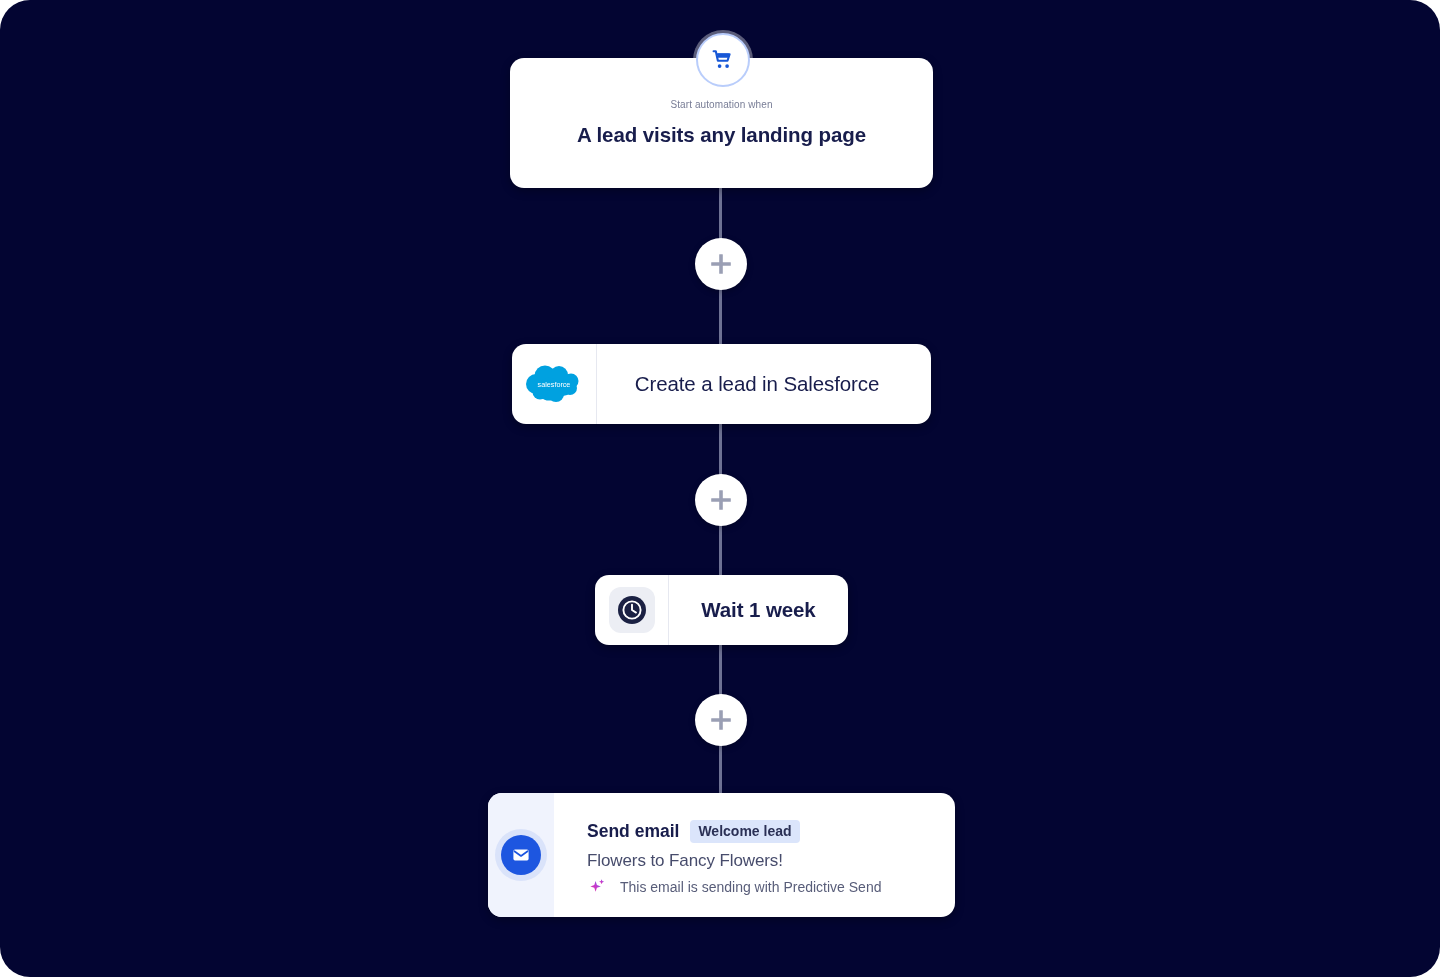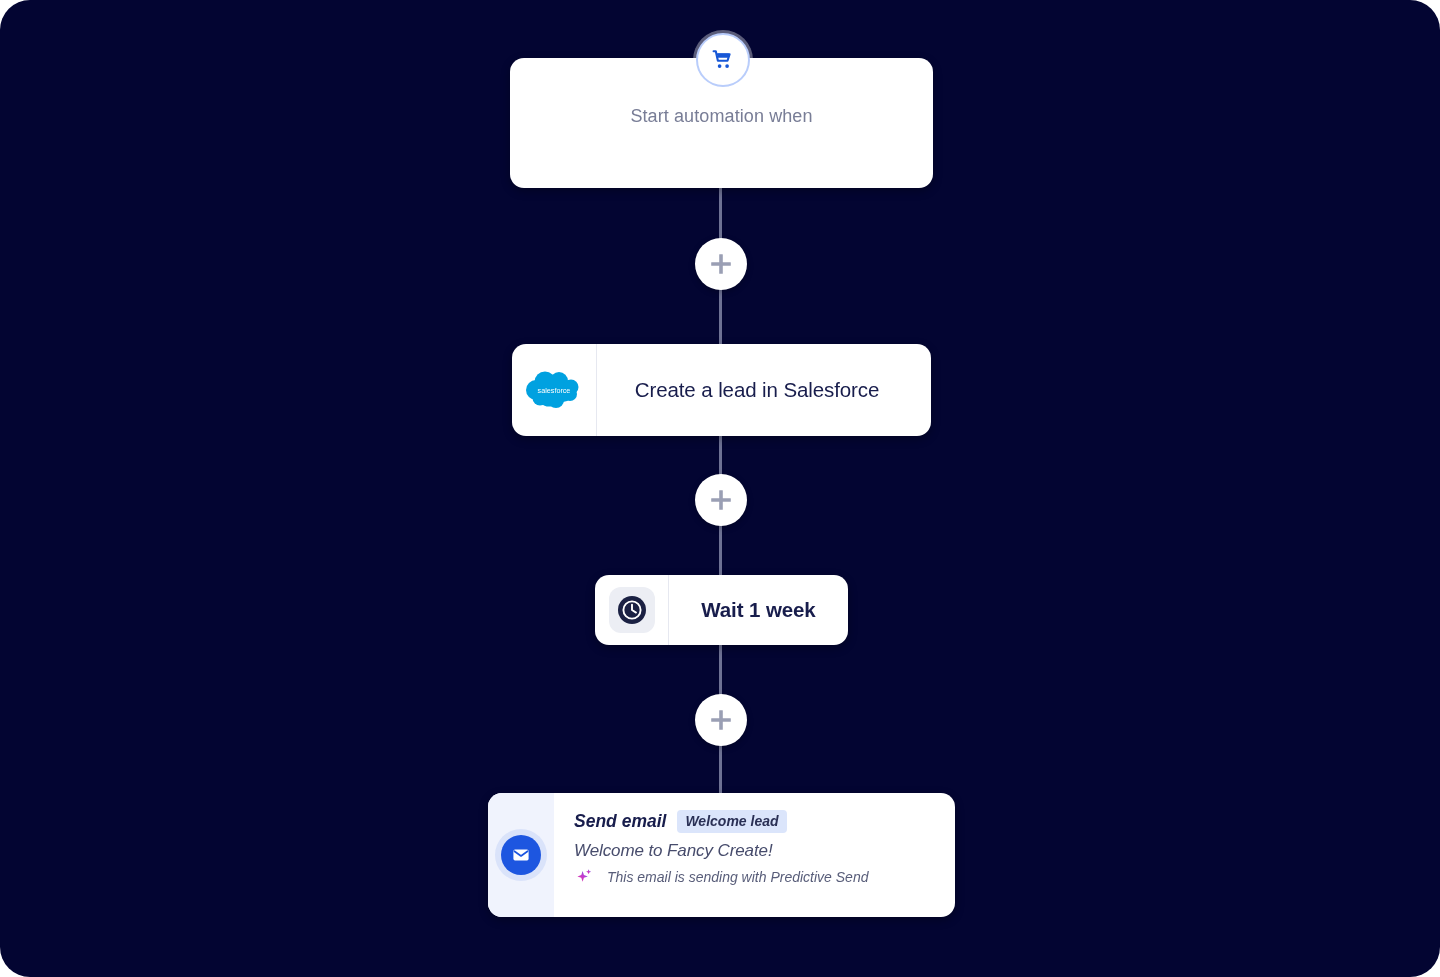--- a/index.html
+++ b/index.html
@@ -61,21 +61,21 @@
     left: 510px;
     top: 58px;
     width: 423px;
     height: 130px;
     display: flex;
     flex-direction: column;
     align-items: center;
     justify-content: center;
   }
   .trigger-sub {
-    font-size: 18px;
+    font-size: 10px;
     color: #787d96;
     letter-spacing: 0.1px;
     margin-bottom: 13px;
   }
   .trigger-title {
     font-size: 20.5px;
     font-weight: bold;
     color: #181d4c;
     letter-spacing: -0.1px;
   }
@@ -95,21 +95,21 @@
     justify-content: center;
     z-index: 5;
     box-shadow: 0 0 0 3px rgba(255,255,255,0.35);
   }
 
   
   #salesforce-card {
     left: 512px;
     top: 344px;
     width: 419px;
-    height: 92px;
+    height: 80px;
     display: flex;
     align-items: stretch;
   }
   .sf-icon-pane {
     width: 84px;
     display: flex;
     align-items: center;
     justify-content: center;
     border-right: 1px solid #e6e8f0;
     flex: none;
@@ -189,25 +189,24 @@
     height: 40px;
     border-radius: 50%;
     background: #1d56e0;
     display: flex;
     align-items: center;
     justify-content: center;
     box-shadow: 0 0 0 6px rgba(29,86,224,0.10);
   }
   .email-body {
     flex: 1;
-    padding: 17px 16px 12px 20px;
+    padding: 17px 16px 12px 33px;
     display: flex;
     flex-direction: column;
-    justify-content: flex-start;
-    font-style: italic;
+    justify-content: center;
   }
   .email-row-1 {
     display: flex;
     align-items: center;
     gap: 11px;
     margin-bottom: 8px;
   }
   .email-kind {
     font-size: 17.5px;
     font-weight: bold;
@@ -253,20 +252,21 @@
     <svg width="24" height="24" viewBox="0 0 24 24" fill="none">
       <path d="M2.6 3.2h2.2l2.1 9.6h9.6l2.1-6.6H6.2" stroke="#1757d6" stroke-width="2.1" stroke-linecap="round" stroke-linejoin="round" fill="none"></path>
       <rect x="6.6" y="5.6" width="11.4" height="4.2" rx="0.6" fill="#1757d6"></rect>
       <circle cx="8.6" cy="18.1" r="1.85" fill="#1757d6"></circle>
       <circle cx="16.1" cy="18.1" r="1.85" fill="#1757d6"></circle>
     </svg>
   </div>
 
   <div class="card" id="trigger-card">
     <div class="trigger-sub">Start automation when</div>
+    <div class="trigger-title">A lead visits any landing page</div>
   </div>
 
   <div class="plus-btn" style="left:695px;top:238px;">
     <svg width="26" height="26" viewBox="0 0 26 26">
       <rect x="11.2" y="3.2" width="3.6" height="19.6" rx="0.4" fill="#9a9fb4"></rect>
       <rect x="3.2" y="11.2" width="19.6" height="3.6" rx="0.4" fill="#9a9fb4"></rect>
     </svg>
   </div>
 
   <div class="card" id="salesforce-card">
@@ -327,21 +327,21 @@
           <rect x="2.4" y="4.6" width="15.2" height="10.8" rx="1.6" fill="#ffffff"></rect>
           <path d="M3.4 6.2l6.6 4.8 6.6-4.8" stroke="#1d56e0" stroke-width="1.7" stroke-linecap="round" stroke-linejoin="round" fill="none"></path>
         </svg>
       </div>
     </div>
     <div class="email-body">
       <div class="email-row-1">
         <span class="email-kind">Send email</span>
         <span class="email-badge">Welcome lead</span>
       </div>
-      <div class="email-subject">Welcome to Fancy Create!</div>
+      <div class="email-subject">Flowers to Fancy Flowers!</div>
       <div class="email-note">
         <svg width="17" height="17" viewBox="0 0 17 17">
           <defs>
             <linearGradient id="sparkGrad" x1="0" y1="1" x2="1" y2="0">
               <stop offset="0%" stop-color="#e0389c"></stop>
               <stop offset="55%" stop-color="#c33ad0"></stop>
               <stop offset="100%" stop-color="#4a6ef0"></stop>
             </linearGradient>
           </defs>
           <path d="M6.6 3.1 L7.9 7.1 L11.8 8.4 L7.9 9.7 L6.6 13.7 L5.3 9.7 L1.4 8.4 L5.3 7.1 Z" fill="url(#sparkGrad)"></path>

